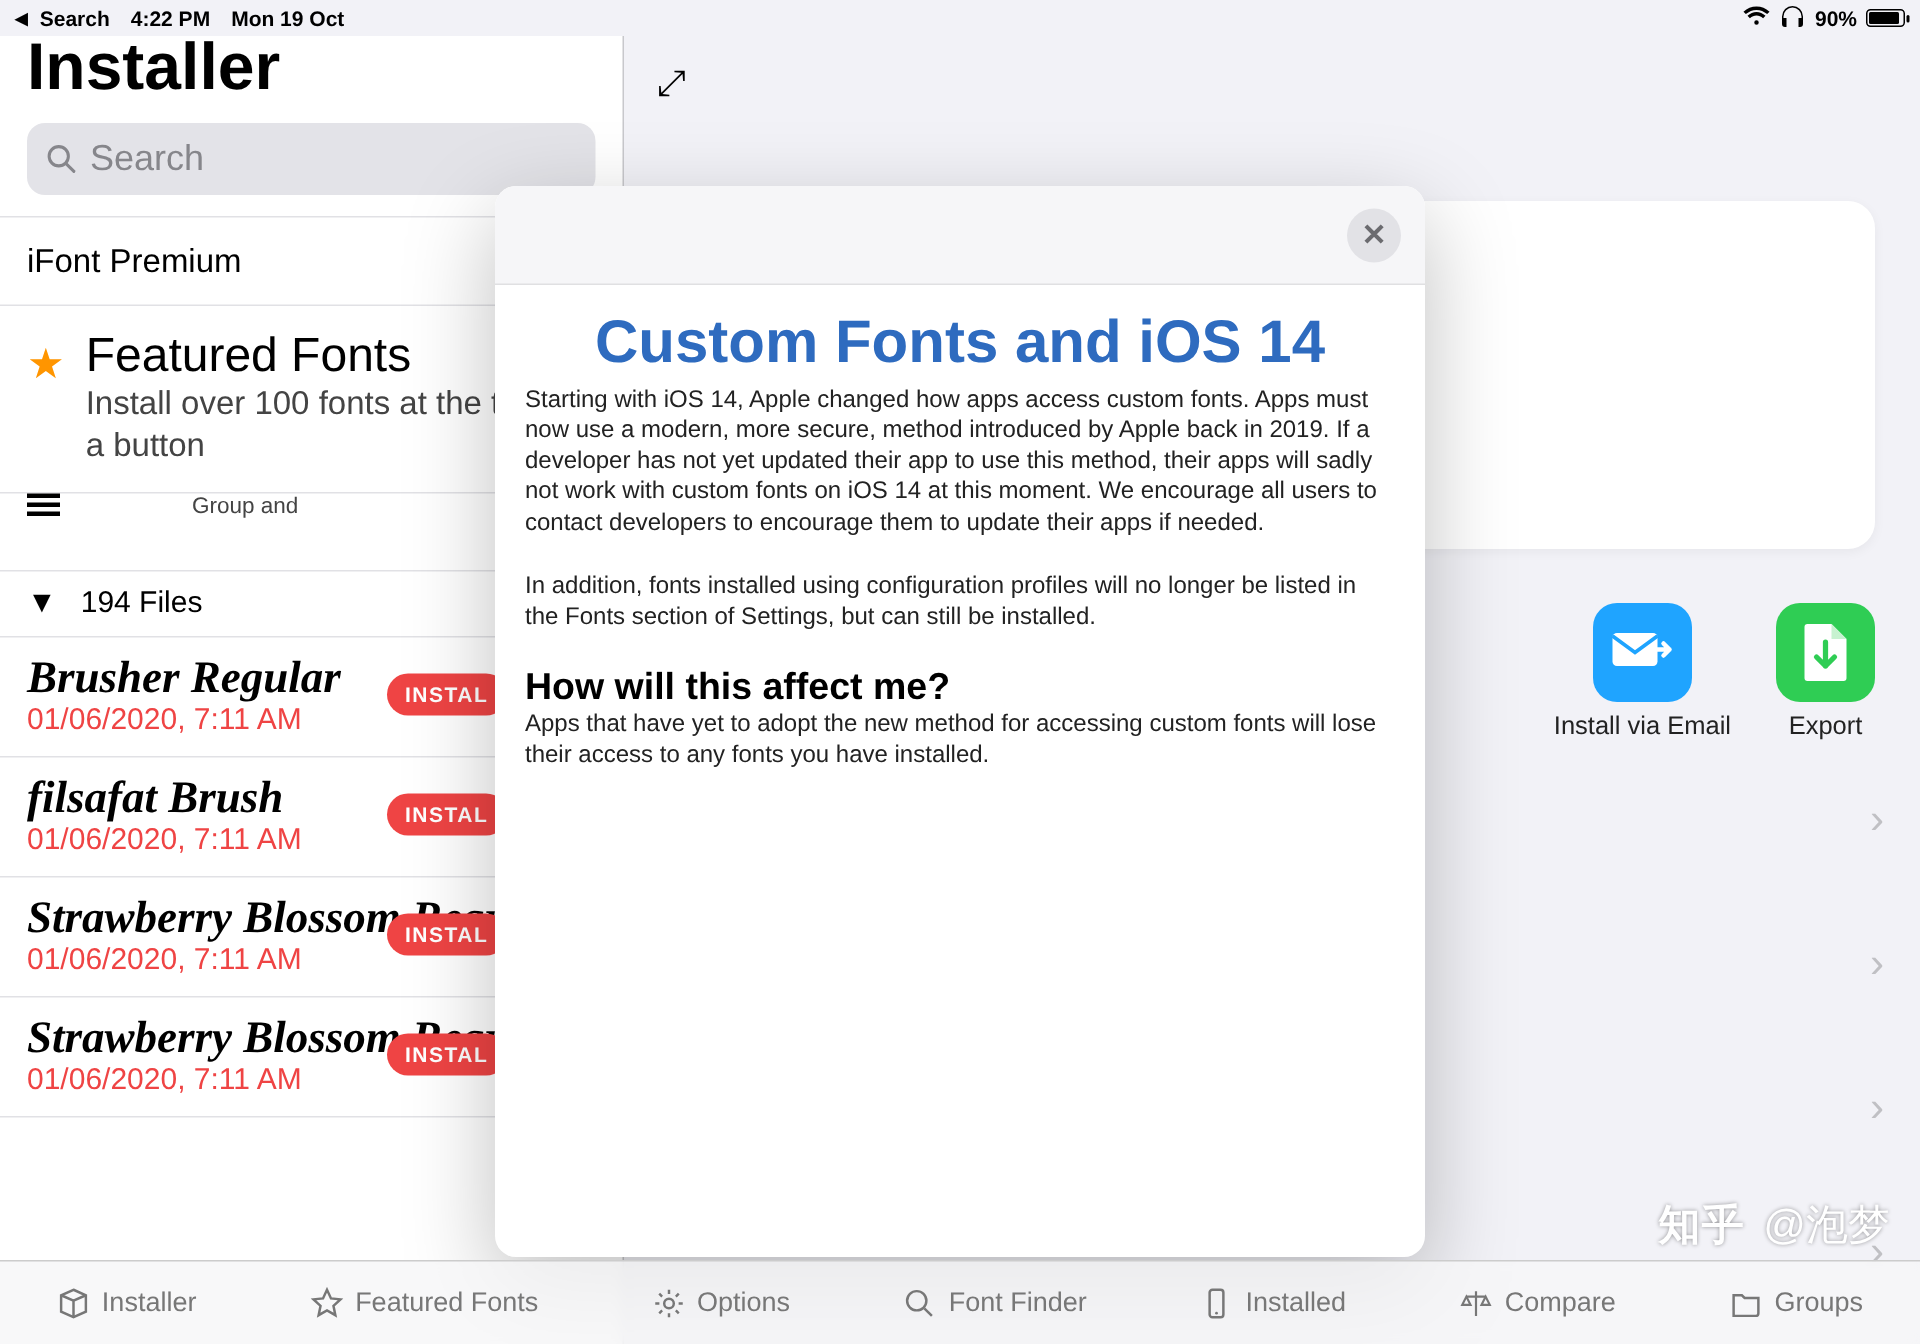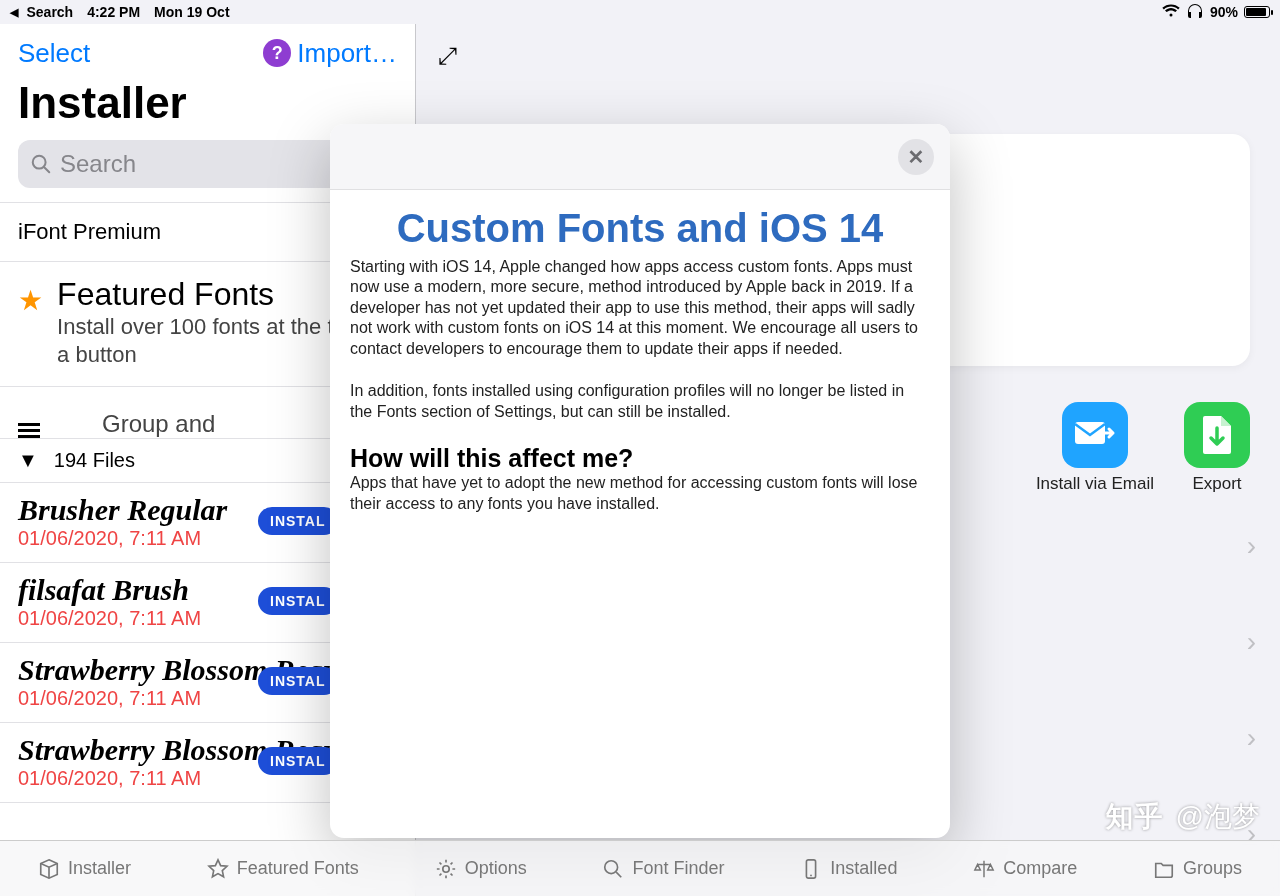--- a/index.html
+++ b/index.html
@@ -25,32 +25,32 @@
   .searchbar { margin:12px 0 14px; height:48px; background:#e3e3e8; border-radius:12px; display:flex; align-items:center; padding:0 12px; gap:8px; color:#86868b; font-size:24px; }
 
   .premium-row { height:60px; display:flex; align-items:center; justify-content:space-between; padding:0 18px; font-size:22px; border-top:1px solid #e1e1e5; border-bottom:1px solid #e1e1e5; background:#fff; }
   .premium-row .rm { color:#86868b; }
 
   .featured-row { display:flex; gap:14px; padding:14px 18px 18px; border-bottom:1px solid #e1e1e5; }
   .featured-row .star { color:#ff9500; font-size:28px; margin-top:8px; }
   .featured-title { font-size:32px; font-weight:400; }
   .featured-sub { font-size:22px; color:#444; line-height:1.25; }
 
-  .group-row { height:52px; border-bottom:1px solid #e1e1e5; display:flex; align-items:flex-end; padding:0 18px; font-size:24px; color:#444; gap:62px; }
+  .group-row { height:52px; border-bottom:1px solid #e1e1e5; display:flex; align-items:flex-start; padding:0 18px; font-size:15px; color:#444; gap:88px; }
   .list-icon { display:flex; flex-direction:column; gap:3px; }
   .list-icon span { width:22px; height:3px; background:#000; display:block; }
 
   .files-row { height:44px; display:flex; align-items:center; padding:0 18px; gap:16px; font-size:20px; border-bottom:1px solid #e1e1e5; color:#000; }
 
   .font-list { flex:1; overflow:hidden; }
   .font-item { padding:10px 18px 12px; border-bottom:1px solid #e1e1e5; position:relative; }
   .font-name { font-size:30px; font-style:italic; font-family: "Brush Script MT", cursive; font-weight:600; }
   .font-name.brush2 { font-family: "Brush Script MT", cursive; font-weight:700; }
   .font-date { font-size:20px; color:#ef4444; }
-  .install-pill { position:absolute; left:258px; top:24px; height:28px; padding:0 12px; border-radius:14px; background:#1d4ed8; color:#fff; font-size:14px; letter-spacing:1px; display:flex; align-items:center; font-weight:700; }
+  .install-pill { position:absolute; left:258px; top:24px; height:28px; padding:0 12px; border-radius:14px; background:#ef4444; color:#fff; font-size:14px; letter-spacing:1px; display:flex; align-items:center; font-weight:700; }
 
   
   .preview { flex:1; position:relative; }
   .expand-icon { position:absolute; top:18px; left:22px; font-size:24px; color:#000; }
   .preview-title { text-align:center; font-size:28px; font-weight:700; padding-top:18px; }
   .preview-card { position:absolute; top:110px; left:30px; right:30px; height:232px; background:#fff; border-radius:18px; box-shadow:0 2px 8px rgba(0,0,0,.05); }
 
   .action-icons { position:absolute; top:378px; right:30px; display:flex; gap:30px; }
   .action { display:flex; flex-direction:column; align-items:center; gap:6px; font-size:17px; color:#222; }
   .action .sq { width:66px; height:66px; border-radius:16px; display:flex; align-items:center; justify-content:center; color:#fff; font-size:36px; }
@@ -103,27 +103,20 @@
     <span class="battery-shell">
         <span class="battery-fill"></span>
       </span>
   </div>
 </div>
 
 <div class="app">
 
   <div class="sidebar">
     <div class="sidebar-header">
-      <div class="sidebar-toprow">
-        <span class="select-btn">Select</span>
-        <span class="import-wrap">
-          <span class="qmark">?</span>
-          <span>Import…</span>
-        </span>
-      </div>
       <div class="installer-title">Installer</div>
       <div class="searchbar">
         <svg width="22" height="22" viewBox="0 0 24 24">
             <circle cx="10" cy="10" r="7" stroke="#86868b" stroke-width="2.2" fill="none"></circle>
             <line x1="15.5" y1="15.5" x2="21" y2="21" stroke="#86868b" stroke-width="2.2" stroke-linecap="round"></line>
           </svg>
         <span>Search</span>
       </div>
     </div>
 

